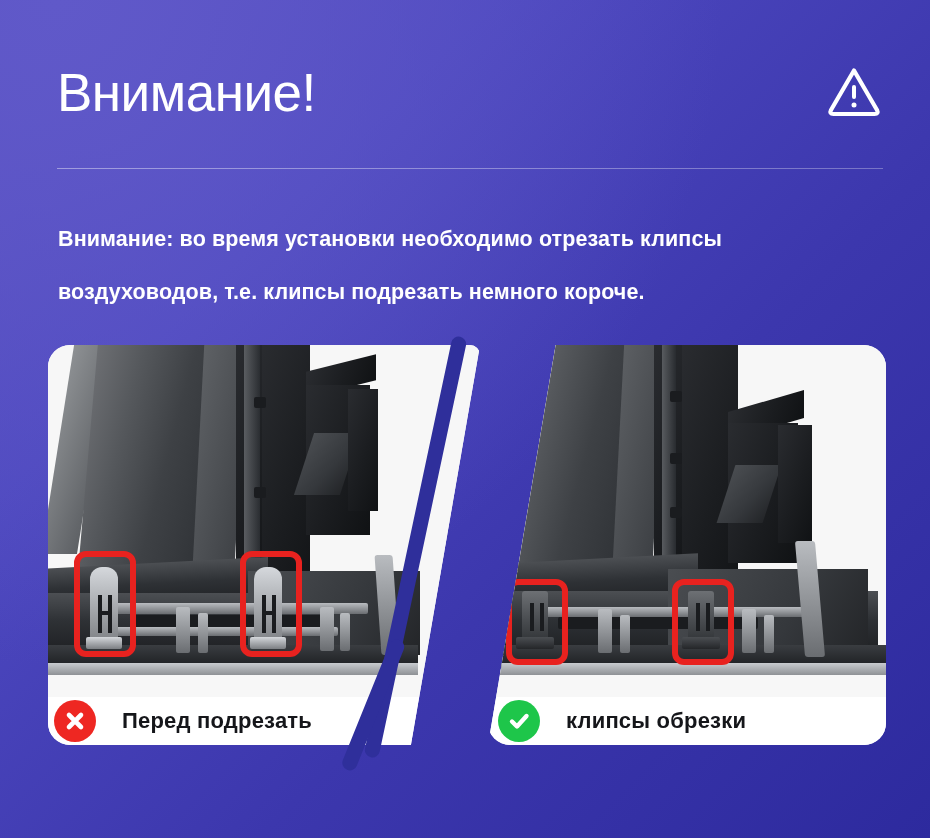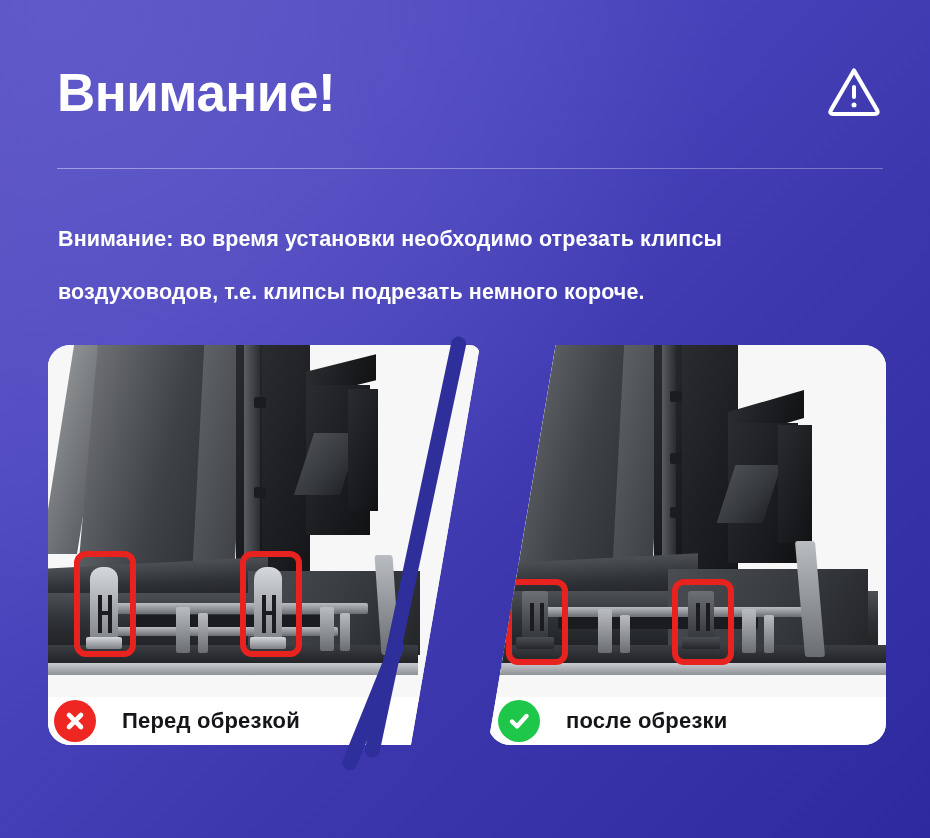--- a/index.html
+++ b/index.html
@@ -17,21 +17,21 @@
       linear-gradient(135deg, #5a51c2 0%, #4d48bf 28%, #3c37ad 62%, #2d2a9e 100%);
     overflow:hidden;
   }
 
   
   .header {
     position:absolute; left:57px; top:52px; right:48px; height:82px;
   }
   .title {
     font-size:53px;
-    font-weight:bold;
+    font-weight:normal;
     color:#ffffff;
     letter-spacing:-0.5px;
     line-height:82px;
     white-space:nowrap;
   }
   .warn-icon {
     position:absolute; right:0px; top:13px;
     width:56px; height:54px;
   }
   .warn-icon svg { display:block; width:56px; height:54px; }
@@ -260,21 +260,21 @@
           <div class="redbox" style="left:192px; top:206px; width:62px; height:106px;"></div>
         </div>
       </div>
 
       <div class="label-bar left-label">
         <div class="badge badge-x">
           <svg width="26" height="26" viewBox="0 0 26 26" aria-hidden="true">
             <path d="M7 7 L19 19 M19 7 L7 19" stroke="#ffffff" stroke-width="4.6" stroke-linecap="round"></path>
           </svg>
         </div>
-        <div class="label-txt">Перед обрезкой</div>
+        <div class="label-txt">Перед подрезать</div>
       </div>
     </div>
 
     <div class="card card-right">
       <div class="photo">
         <div class="duct-scene">
 
           <div class="duct-body" style="left:-6px;  top:-6px;  width:30px;  height:200px; transform:skewX(-8deg); background:linear-gradient(100deg,#8a8d91,#5a5d61);"></div>
           <div class="duct-body" style="left:20px;  top:-6px;  width:118px; height:232px; transform:skewX(-5deg);"></div>
           <div class="duct-body" style="left:130px; top:-6px;  width:40px;  height:246px; transform:skewX(-3deg); background:linear-gradient(100deg,#5c5f63,#3b3e42);"></div>
@@ -321,21 +321,21 @@
           <div class="redbox" style="left:184px; top:234px; width:62px; height:86px;"></div>
         </div>
       </div>
 
       <div class="label-bar right-label">
         <div class="badge badge-ok">
           <svg width="26" height="26" viewBox="0 0 26 26" aria-hidden="true">
             <path d="M6 13.5 L11 18.5 L20.5 8" fill="none" stroke="#ffffff" stroke-width="4.4" stroke-linecap="round" stroke-linejoin="round"></path>
           </svg>
         </div>
-        <div class="label-txt">после обрезки</div>
+        <div class="label-txt">клипсы обрезки</div>
       </div>
     </div>
 
   </div>
 
   <div class="diag"></div>
   <div class="diag-bend"></div>
 
 
 </div>

